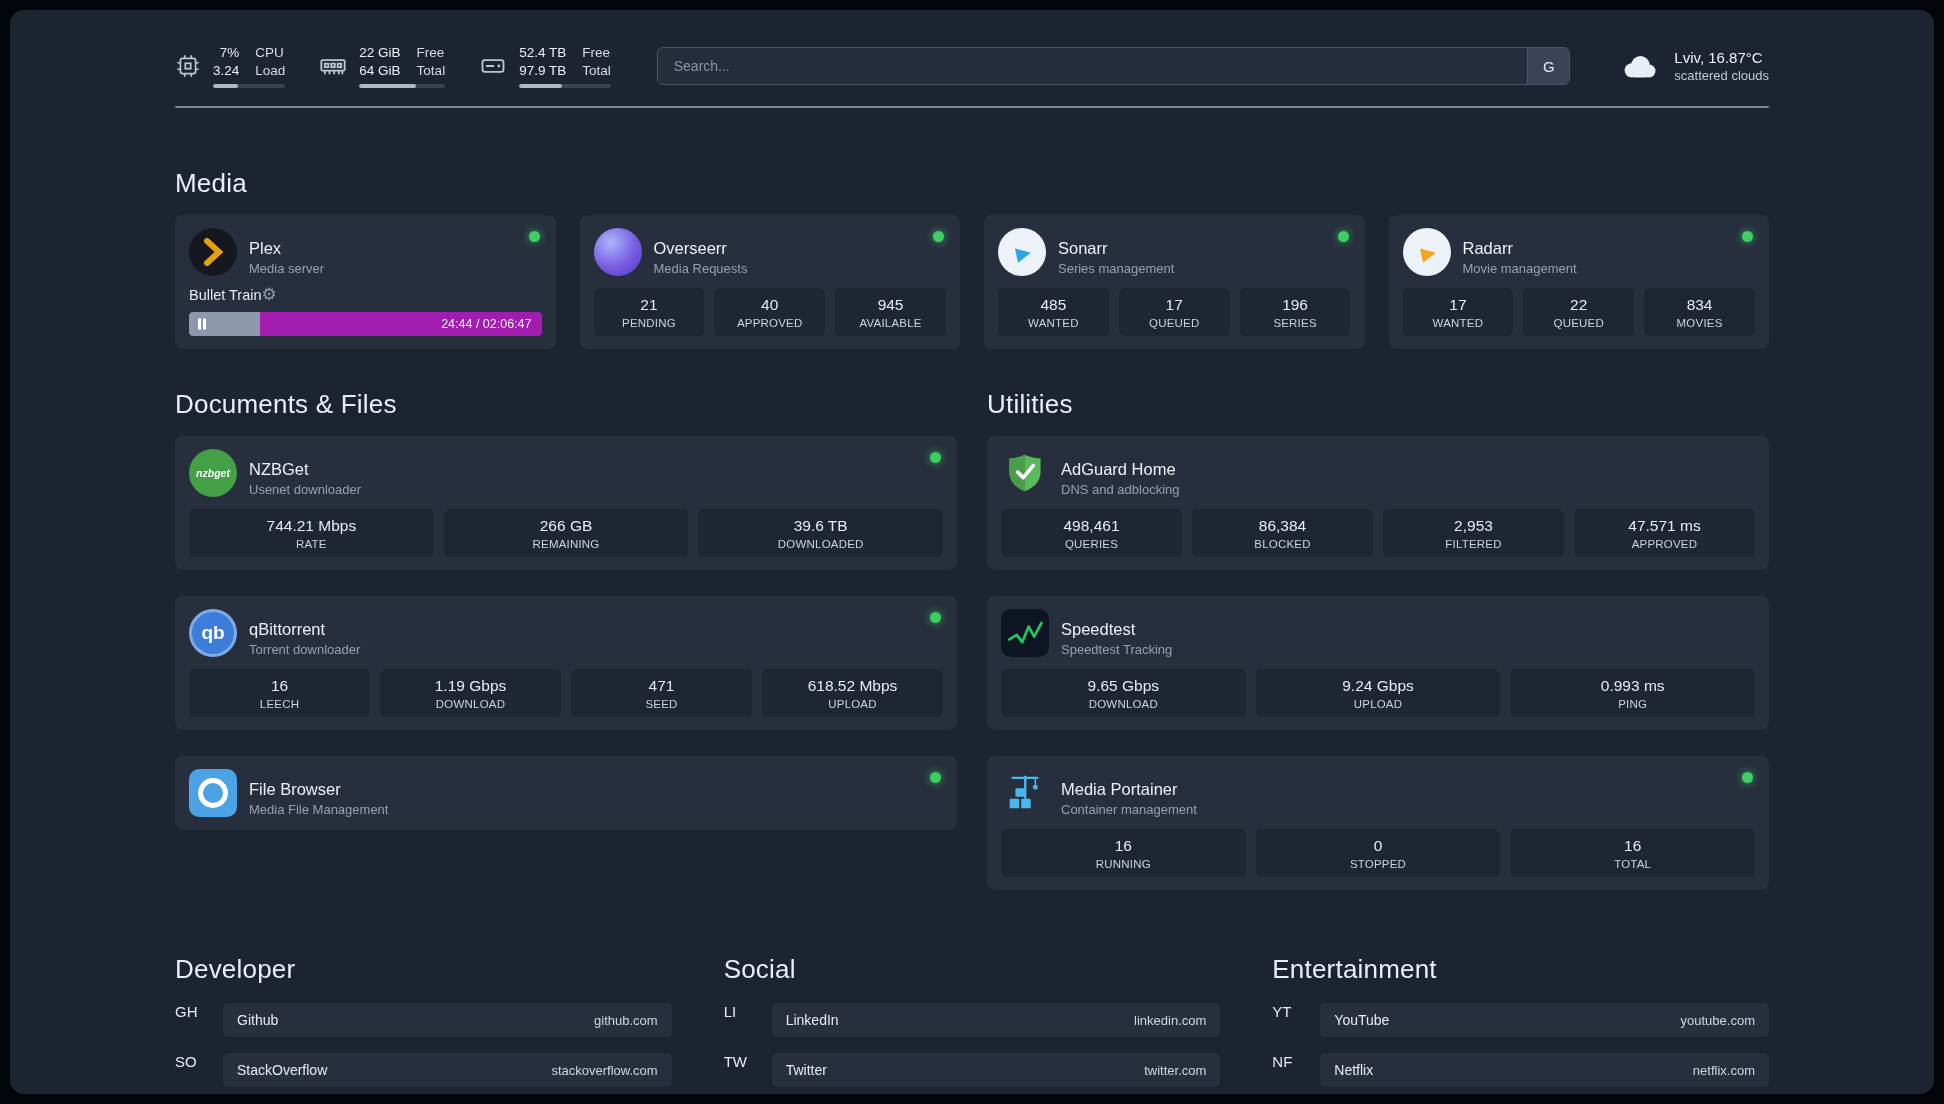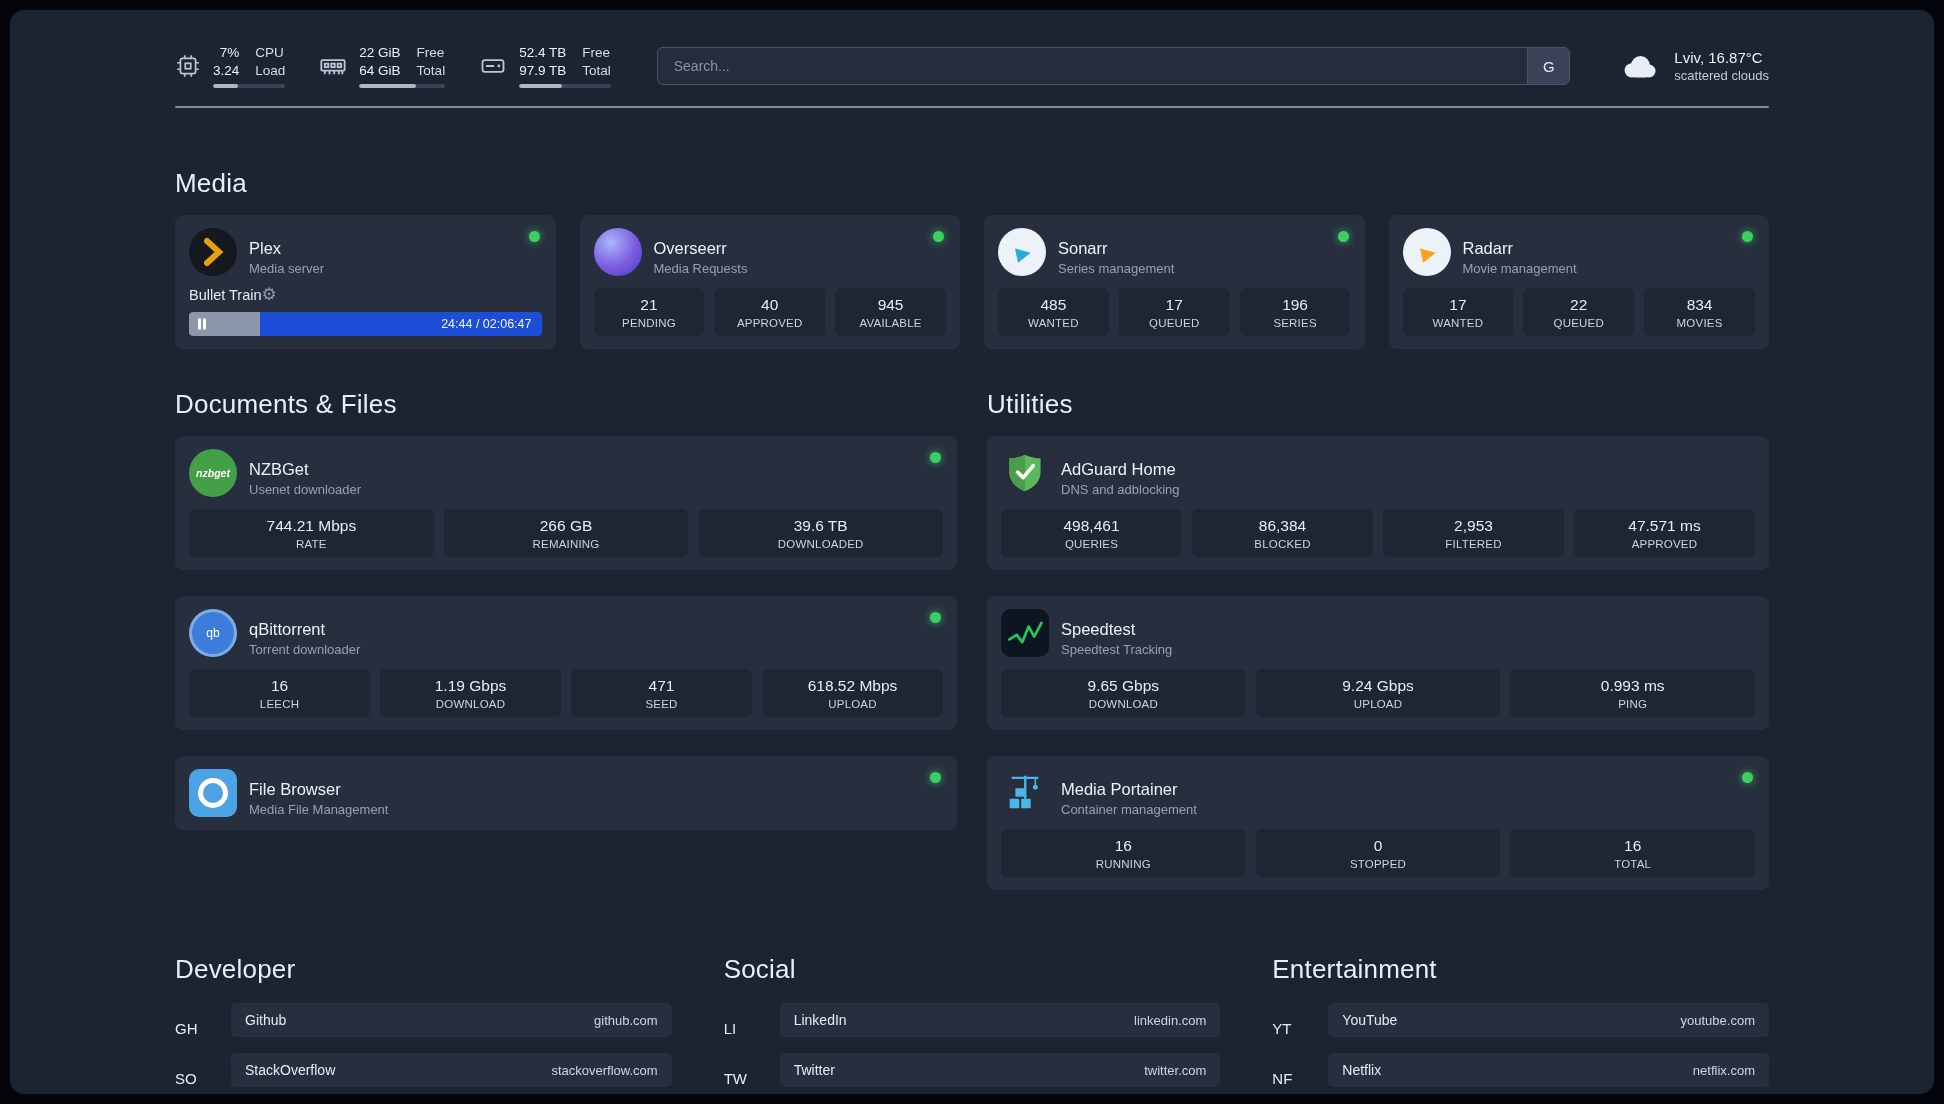--- a/index.html
+++ b/index.html
@@ -38,47 +38,47 @@
   .card-sub{font-size:13px;color:#97a0b2;margin-top:3px}
   .stats{display:flex;gap:10px;margin-top:12px}
   .stat{flex:1;background:#1e2533;border-radius:6px;text-align:center;padding:8px 4px 7px}
   .stat-value{font-size:15.5px;color:#e8ecf3}
   .stat-label{font-size:11.5px;font-weight:normal;color:#ccd3df;margin-top:3px;letter-spacing:.2px}
 
   
   .now-row{display:flex;align-items:center;margin-top:10px}
   .now-title{font-size:14.5px;color:#e6eaf2}
   .gear{color:#8f99ad;font-size:17px;cursor:pointer;line-height:1}
-  .player-bar{position:relative;height:24px;border-radius:4px;background:#1d4ed8;margin-top:9px;overflow:hidden;cursor:pointer}
+  .player-bar{position:relative;height:24px;border-radius:4px;background:#a21caf;margin-top:9px;overflow:hidden;cursor:pointer}
   .player-fill{position:absolute;left:0;top:0;bottom:0;background:#8d97ab;border-radius:4px 0 0 4px}
   .pause{position:absolute;left:9px;top:50%;transform:translateY(-50%);width:8px;height:11px;border-left:3px solid #fff;border-right:3px solid #fff}
   .player-time{position:absolute;right:10px;top:50%;transform:translateY(-50%);font-size:12.5px;color:#f0f3f8}
 
   .two-col{display:grid;grid-template-columns:1fr 1fr;gap:30px;margin-top:40px;align-items:start}
   .col-cards{display:flex;flex-direction:column;gap:26px;margin-top:16px}
 
   
   .plex-icon{background:#15181f;border-radius:50%}
   .overseerr-icon{border-radius:50%;background:radial-gradient(circle at 35% 30%,#a9b7fb,#7a5be0 55%,#4e3ac0)}
   .sonarr-icon,.radarr-icon{border-radius:50%;background:#edf2f9}
   .sonarr-icon::before{content:"▶";color:#2ba7e0;font-size:19px;transform:rotate(-12deg);margin-left:3px}
   .radarr-icon::before{content:"▶";color:#f6a41c;font-size:19px;transform:rotate(-12deg);margin-left:3px}
   .nzbget-icon{border-radius:50%;background:#43a047}
   .nzbget-icon span{color:#fff;font-size:10.5px;font-weight:bold;font-style:italic}
   .qbittorrent-icon{border-radius:50%;background:#3b7dd8;box-shadow:inset 0 0 0 3px rgba(255,255,255,.35)}
-  .qbittorrent-icon span{color:#fff;font-size:12px;font-weight:normal}
+  .qbittorrent-icon span{color:#fff;font-size:19px;font-weight:bold}
   .filebrowser-icon{border-radius:10px;background:#4ba2e4}
   .filebrowser-icon::before{content:"";width:20px;height:20px;border-radius:50%;border:5px solid #fff}
   .speedtest-icon{border-radius:10px;background:#0d1523}
   .portainer-icon{background:transparent;overflow:visible}
 
   
   .bookmarks{display:grid;grid-template-columns:1fr 1fr 1fr;gap:52px;margin-top:64px}
   .bm-rows{display:flex;flex-direction:column;gap:16px;margin-top:18px}
-  .bm-row{display:flex;align-items:flex-end;gap:12px}
+  .bm-row{display:flex;align-items:flex-start;gap:4px}
   .bm-abbr{width:44px;font-size:15px;color:#e7ebf3;flex:none}
   .bm-pill{flex:1;height:34px;background:#272e3e;border-radius:5px;display:flex;align-items:center;justify-content:space-between;padding:0 14px;cursor:pointer}
   .bm-name{font-size:14px;color:#e7ebf3}
   .bm-url{font-size:13px;color:#cfd6e2}
 </style>
 </head>
 <body>
 
 <div class="panel">
 

